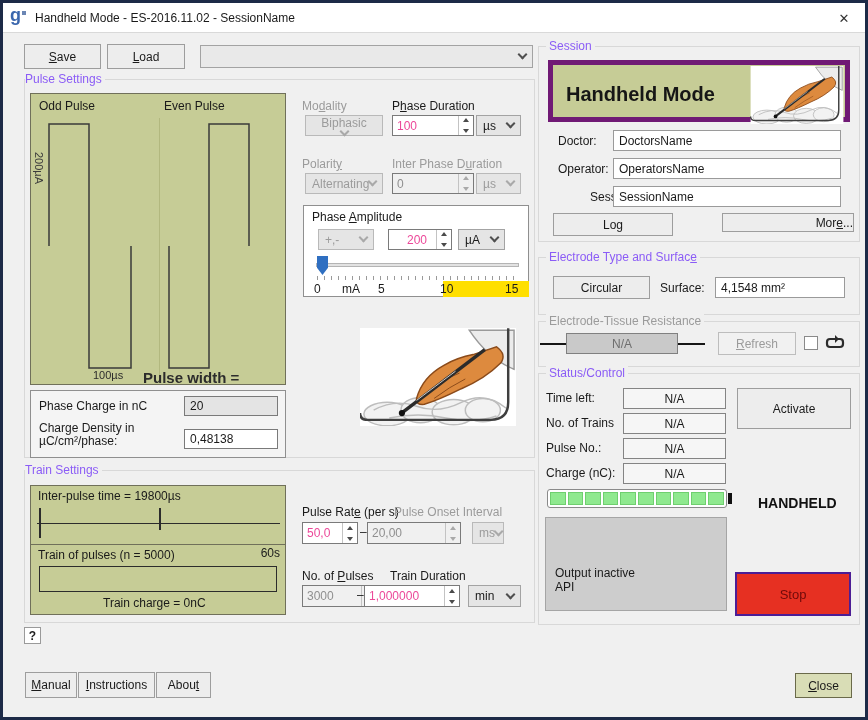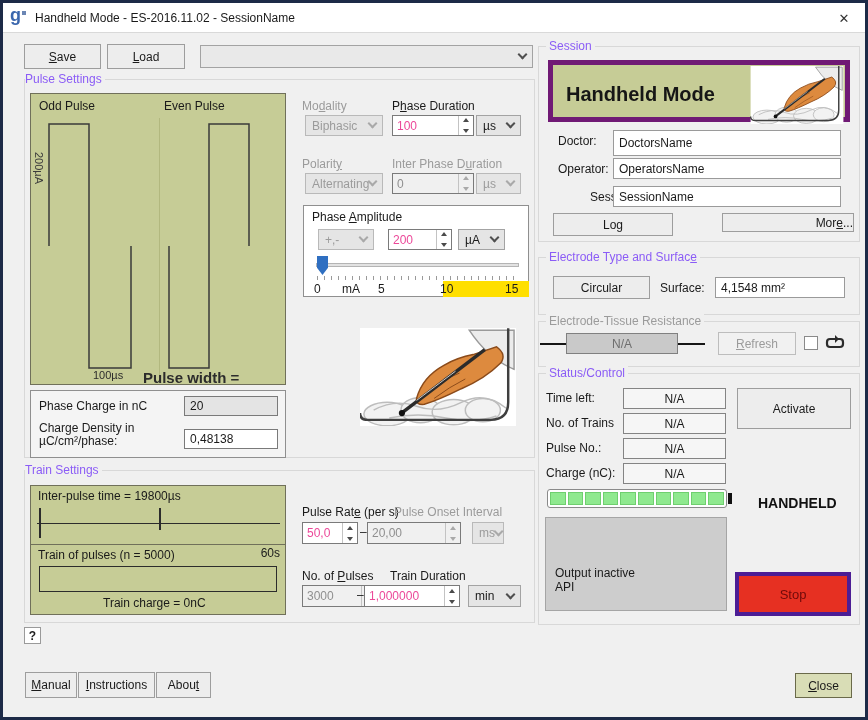--- a/index.html
+++ b/index.html
@@ -117,21 +117,21 @@
     </div>
 
     <div class="abs" style="left:27px;top:357px;width:256px;height:68px;background:#f4f4f4;border:1px solid #8f8f8f;">
       <span class="abs lbl" style="left:8px;top:8px;">Phase Charge in nC</span>
       <div class="field gray abs" style="left:153px;top:5px;width:94px;height:20px;">20</div>
       <span class="abs lbl" style="left:8px;top:31px;width:135px;white-space:normal;line-height:13px;">Charge Density in µC/cm²/phase:</span>
       <div class="field abs" style="left:153px;top:38px;width:94px;height:20px;">0,48138</div>
     </div>
 
     <span class="abs lbl dis" style="left:299px;top:66px;">Mo<u>d</u>ality</span>
-    <div class="combo discombo abs" style="left:302px;top:82px;width:78px;height:21px;">
+    <div class="combo discombo abs" style="left:302px;top:82px;width:78px;height:21px;flex-direction:column;">
       <span>Biphasic</span>
         <span class="chev"></span>
     </div>
     <span class="abs lbl" style="left:389px;top:66px;">P<u>h</u>ase Duration</span>
     <div class="spin abs" style="left:389px;top:82px;width:82px;height:21px;">
       <input value="100" style="">
       <div class="spinbtns">
           <div class="sb up"></div>
           <div class="sb dn"></div>
         </div>
@@ -158,21 +158,21 @@
       <span>µs</span>
         <span class="chev"></span>
     </div>
 
     <div class="abs" style="left:300px;top:172px;width:226px;height:92px;background:#ffffff;border:1px solid #8f8f8f;">
       <span class="abs lbl" style="left:8px;top:4px;">Phase <u>A</u>mplitude</span>
       <div class="combo discombo abs" style="left:14px;top:23px;width:56px;height:21px;">
         <span>+,-</span>
           <span class="chev"></span>
       </div>
-      <div class="spin abs" style="left:84px;top:23px;width:64px;height:21px;">
+      <div class="spin abs" style="left:84px;top:23px;width:64px;height:21px;padding-left:14px;">
         <input value="200" style="">
         <div class="spinbtns">
             <div class="sb up"></div>
             <div class="sb dn"></div>
           </div>
       </div>
       <div class="combo abs" style="left:154px;top:23px;width:47px;height:21px;">
         <span>µA</span>
           <span class="chev"></span>
       </div>
@@ -256,21 +256,21 @@
     <div class="group" style="left:535px;top:13px;width:322px;height:196px;">
       <span class="glabel">Session</span>
     </div>
     <div class="abs" style="left:545px;top:27px;width:302px;height:62px;background:#c6cc96;border:5px solid #701a75;">
       <span class="abs" style="left:13px;top:18px;font-size:20px;font-weight:bold;color:#161616;">Handheld Mode</span>
       <svg class="abs" style="right:1px;top:1px;" width="94" height="58" viewBox="0 0 160 100">
           <use href="#handpic"></use>
         </svg>
     </div>
     <span class="abs lbl" style="left:555px;top:101px;">Doctor:</span>
-    <div class="field abs" style="left:610px;top:97px;width:228px;height:26px;border-color:#9a9a9a;">
+    <div class="field abs" style="left:610px;top:97px;width:228px;height:21px;border-color:#9a9a9a;">
         <span>DoctorsName</span>
       </div>
     <span class="abs lbl" style="left:555px;top:129px;">Operator:</span>
     <div class="field abs" style="left:610px;top:125px;width:228px;height:21px;border-color:#9a9a9a;">
         <span>OperatorsName</span>
       </div>
     <span class="abs lbl" style="left:555px;top:157px;margin-left:32px;">Session:</span>
     <div class="field abs" style="left:610px;top:153px;width:228px;height:21px;border-color:#9a9a9a;">
         <span>SessionName</span>
       </div>
@@ -322,21 +322,21 @@
         <div class="seg"></div>
         <div class="seg"></div>
     </div>
     <div class="abs" style="left:725px;top:460px;width:4px;height:11px;background:#111;"></div>
     <span class="abs" style="left:755px;top:462px;font-size:14px;font-weight:bold;color:#111;">HANDHELD</span>
 
     <div class="abs" style="left:542px;top:484px;width:182px;height:94px;background:#cdcdcd;border:1px solid #a5a5a5;">
       <span class="abs lbl" style="left:9px;top:48px;">Output inactive</span>
       <span class="abs lbl" style="left:9px;top:62px;">API</span>
     </div>
-    <div class="btn abs" style="left:732px;top:539px;width:116px;height:44px;background:#e63022;border:4px solid #4c1d95;color:#6e0a0a;font-size:13px;">Stop</div>
+    <div class="btn abs" style="left:732px;top:539px;width:116px;height:44px;background:#e63022;border:2px solid #4c1d95;color:#6e0a0a;font-size:13px;">Stop</div>
 
     <div class="abs" style="left:21px;top:594px;width:17px;height:17px;background:#fff;border:1px solid #9a9a9a;display:flex;align-items:center;justify-content:center;font-size:12px;font-weight:bold;color:#222;">?</div>
     <div class="btn abs" style="left:22px;top:639px;width:52px;height:26px;"><u>M</u>anual</div>
     <div class="btn abs" style="left:75px;top:639px;width:77px;height:26px;"><u>I</u>nstructions</div>
     <div class="btn abs" style="left:153px;top:639px;width:55px;height:26px;">Abou<u>t</u></div>
     <div class="btn abs" style="left:792px;top:640px;width:57px;height:25px;background:#d9ddb6;border:1px solid #6a6a4a;"><u>C</u>lose</div>
 
   </div>
 </div>
 

